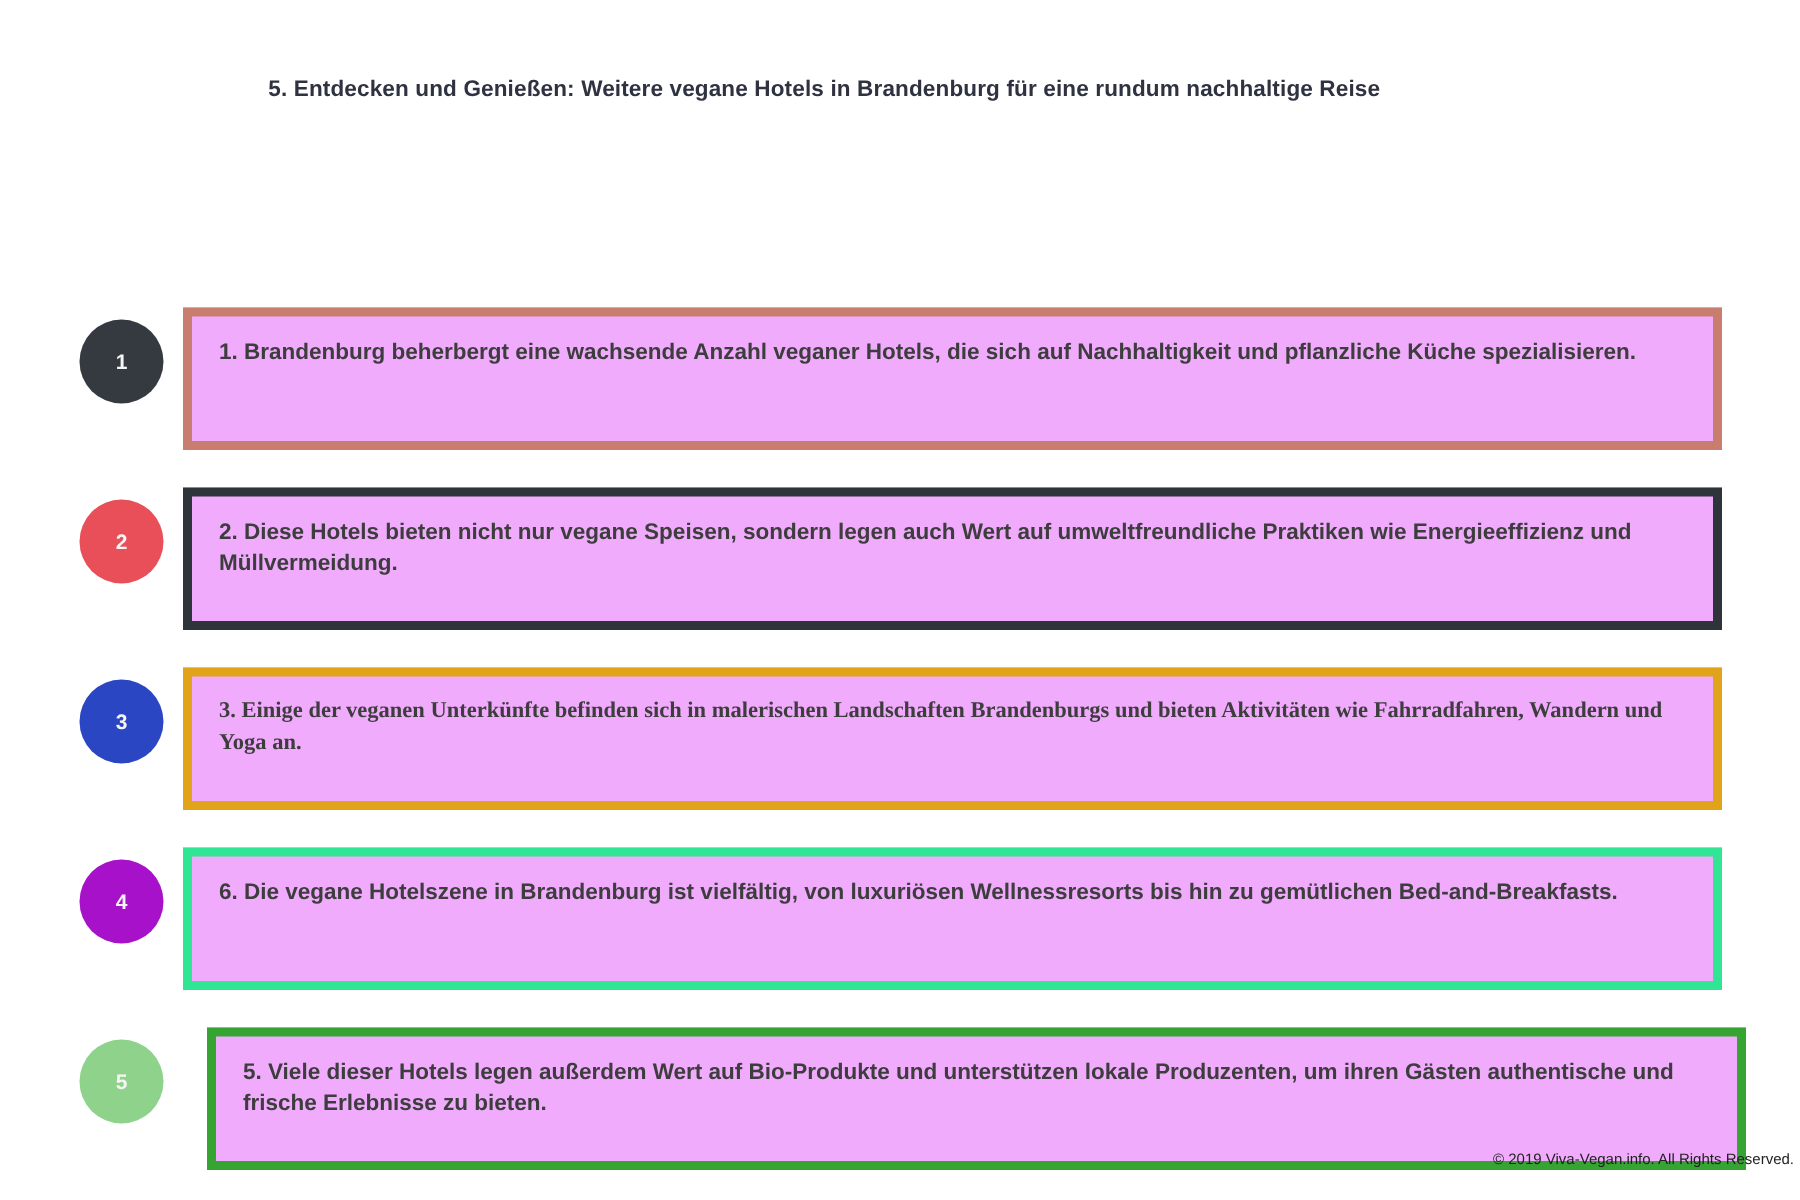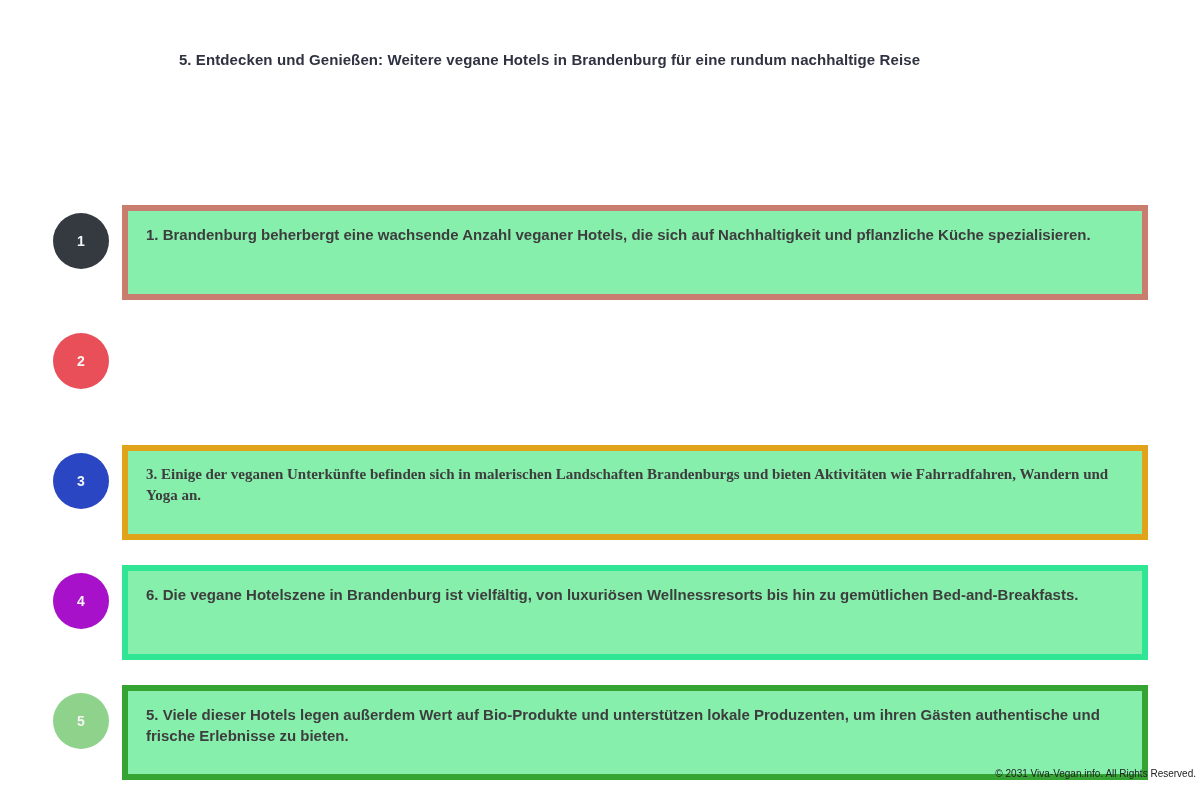--- a/index.html
+++ b/index.html
@@ -46,21 +46,21 @@
     justify-content: center;
   }
 
   .box {
     position: absolute;
     left: 122px;
     top: 0;
     width: 1026px;
     height: 95px;
     border: 6px solid #000;
-    background: #86efac;
+    background: #f0abfc;
   }
 
   .box-text {
     padding: 13px 30px 0 18px;
     font-size: 15px;
     font-weight: bold;
     color: #3d3d3d;
     line-height: 21px;
   }
 
@@ -82,38 +82,41 @@
 
   <div class="item">
     <div class="badge" style="background: rgb(52, 58, 64);">1</div>
     <div class="box" style="border-color: rgb(200, 125, 110);">
       <div class="box-text">1. Brandenburg beherbergt eine wachsende Anzahl veganer Hotels, die sich auf Nachhaltigkeit und pflanzliche Küche spezialisieren.</div>
     </div>
   </div>
 
   <div class="item">
     <div class="badge" style="background: rgb(232, 79, 88);">2</div>
+    <div class="box" style="border-color: rgb(47, 52, 58);">
+      <div class="box-text">2. Diese Hotels bieten nicht nur vegane Speisen, sondern legen auch Wert auf umweltfreundliche Praktiken wie Energieeffizienz und Müllvermeidung.</div>
+    </div>
   </div>
 
   <div class="item">
     <div class="badge" style="background: rgb(42, 70, 194);">3</div>
     <div class="box" style="border-color: rgb(225, 163, 25); font-family: Liberation Serif, serif;">
       <div class="box-text">3. Einige der veganen Unterkünfte befinden sich in malerischen Landschaften Brandenburgs und bieten Aktivitäten wie Fahrradfahren, Wandern und Yoga an.</div>
     </div>
   </div>
 
   <div class="item">
     <div class="badge" style="background: rgb(166, 17, 201);">4</div>
     <div class="box" style="border-color: rgb(48, 229, 147);">
       <div class="box-text">6. Die vegane Hotelszene in Brandenburg ist vielfältig, von luxuriösen Wellnessresorts bis hin zu gemütlichen Bed-and-Breakfasts.</div>
     </div>
   </div>
 
   <div class="item">
     <div class="badge" style="background: rgb(143, 210, 139);">5</div>
-    <div class="box" style="border-color: rgb(54, 164, 51);">
+    <div class="box" style="border-color: rgb(54, 164, 51); margin-left: 16px;">
       <div class="box-text">5. Viele dieser Hotels legen außerdem Wert auf Bio-Produkte und unterstützen lokale Produzenten, um ihren Gästen authentische und frische Erlebnisse zu bieten.</div>
     </div>
   </div>
 
 </div>
 
-<div class="copyright">© 2031 Viva-Vegan.info. All Rights Reserved.</div>
+<div class="copyright">© 2019 Viva-Vegan.info. All Rights Reserved.</div>
 
 </body></html>

